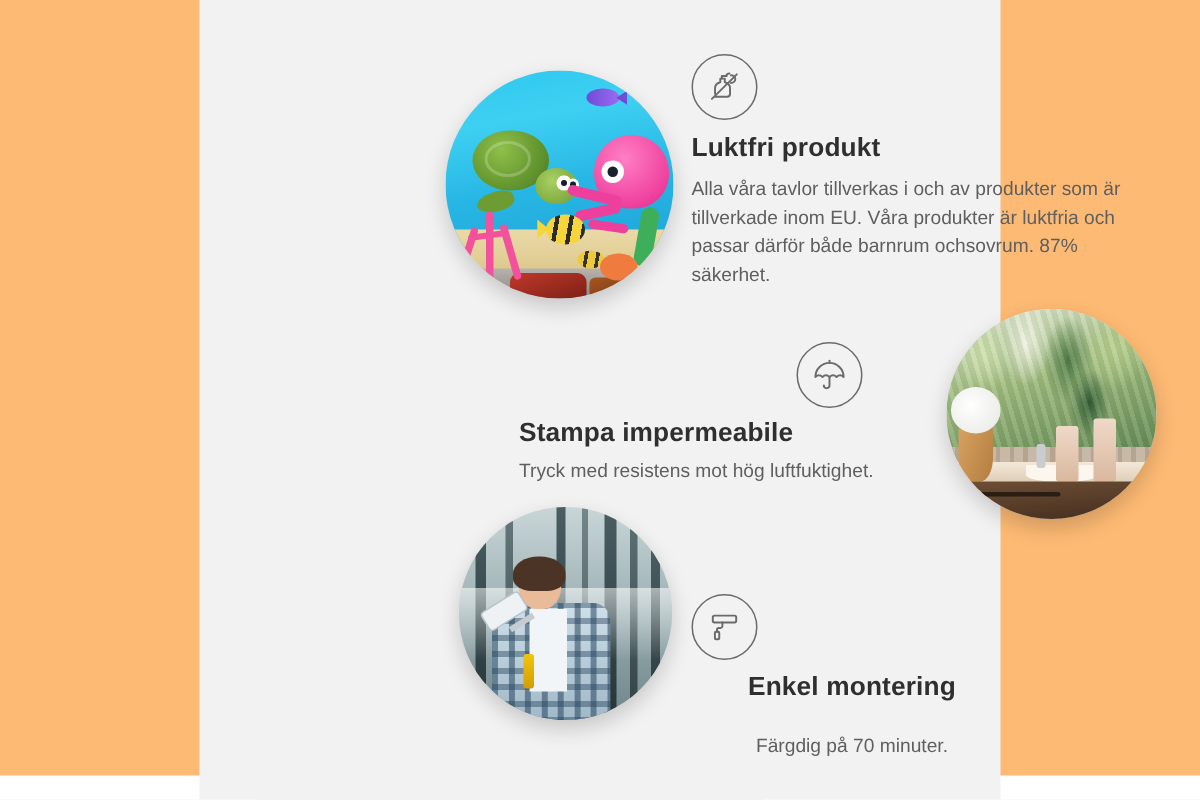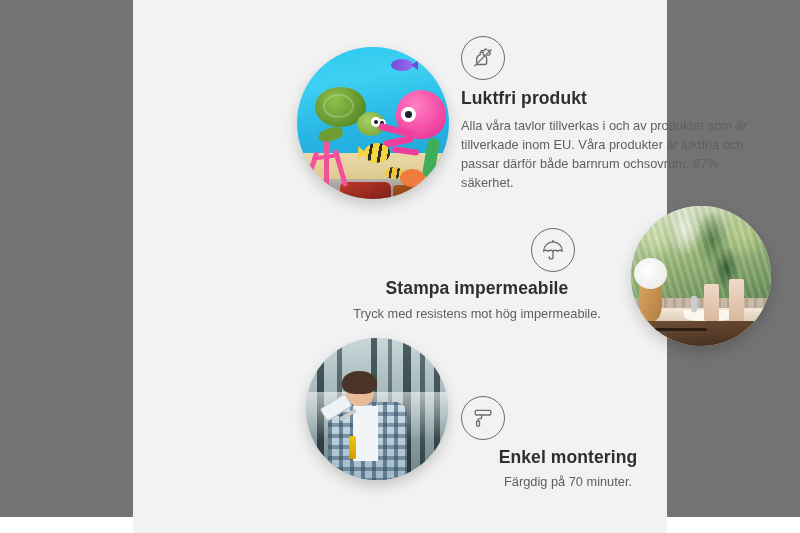--- a/index.html
+++ b/index.html
@@ -1,21 +1,21 @@
 <!DOCTYPE html>
 <html><head>
 <meta charset="utf-8">
 <style>
   html,body{margin:0;padding:0;}
   body{
     width:800px;height:533px;overflow:hidden;
     background:#ffffff;
     font-family:"Liberation Sans", sans-serif;
   }
-  .stage{position:relative;width:800px;height:517px;background:#737373;}
+  .stage{position:relative;width:800px;height:517px;background:#fdba74;}
   .content-panel{
     position:absolute;left:133px;top:0;width:534px;height:533px;
     background:#f2f2f2;
   }
 
   
   .bubble{
     position:absolute;border-radius:50%;overflow:hidden;
     box-shadow:0 6px 14px rgba(0,0,0,.18);
     background:#dfe3e6;
@@ -167,28 +167,28 @@
   .f-desc{
     font-size:12.8px;color:#5f5f5f;line-height:1.5;margin:0;
   }
 
   
   .f1{left:328px;top:36px;width:300px;}
   .f1 .icon-circle{margin-bottom:8px;}
   .f1 .f-title{margin-bottom:6px;}
 
   
-  .f2{left:213px;top:228px;width:262px;text-align:center;}
+  .f2{left:213px;top:228px;width:262px;text-align:left;}
   .f2 .icon-wrap{display:flex;justify-content:center;margin-bottom:6px;padding-left:152px;}
   .f2 .f-title{margin-bottom:4px;}
 
   
   .f3{left:320px;top:396px;width:230px;text-align:center;}
   .f3 .icon-wrap{display:flex;justify-content:flex-start;margin-bottom:7px;padding-left:8px;}
-  .f3 .f-title{margin-bottom:3px;}
+  .f3 .f-title{margin-bottom:18px;}
 
   svg{display:block;}
 </style>
 </head>
 <body>
 
 <div class="stage">
   <div class="content-panel">
 
     <div class="bubble b1">
@@ -290,21 +290,21 @@
       <div class="icon-wrap">
         <div class="icon-circle">
           <svg width="26" height="26" viewBox="0 0 26 26" fill="none" stroke="#6b6b6b" stroke-width="1.3" stroke-linecap="round" stroke-linejoin="round">
             <path d="M3.6 14.3a9.4 9.4 0 0 1 18.8 0c-1.6-1.5-3.1-1.5-4.7 0-1.6-1.5-3.1-1.5-4.7 0-1.6-1.5-3.1-1.5-4.7 0-1.6-1.5-3.1-1.5-4.7 0z"></path>
             <path d="M13 14.3v5.6a1.9 1.9 0 0 1-3.8 0"></path>
             <line x1="13" y1="4.9" x2="13" y2="3.4"></line>
           </svg>
         </div>
       </div>
       <h3 class="f-title">Stampa impermeabile</h3>
-      <p class="f-desc">Tryck med resistens mot hög impermeabile.</p>
+      <p class="f-desc">Tryck med resistens mot hög luftfuktighet.</p>
     </div>
 
     <div class="feature f3">
       <div class="icon-wrap">
         <div class="icon-circle">
           <svg width="26" height="26" viewBox="0 0 26 26" fill="none" stroke="#6b6b6b" stroke-width="1.3" stroke-linecap="round" stroke-linejoin="round">
             <rect x="5.2" y="5.4" width="15.6" height="4.6" rx="1.1"></rect>
             <path d="M11.6 10v2.4a1.2 1.2 0 0 1-1.2 1.2H9.2a1.2 1.2 0 0 0-1.2 1.2v1.3"></path>
             <rect x="6.6" y="16.1" width="2.9" height="5.1" rx="0.7"></rect>
           </svg>

